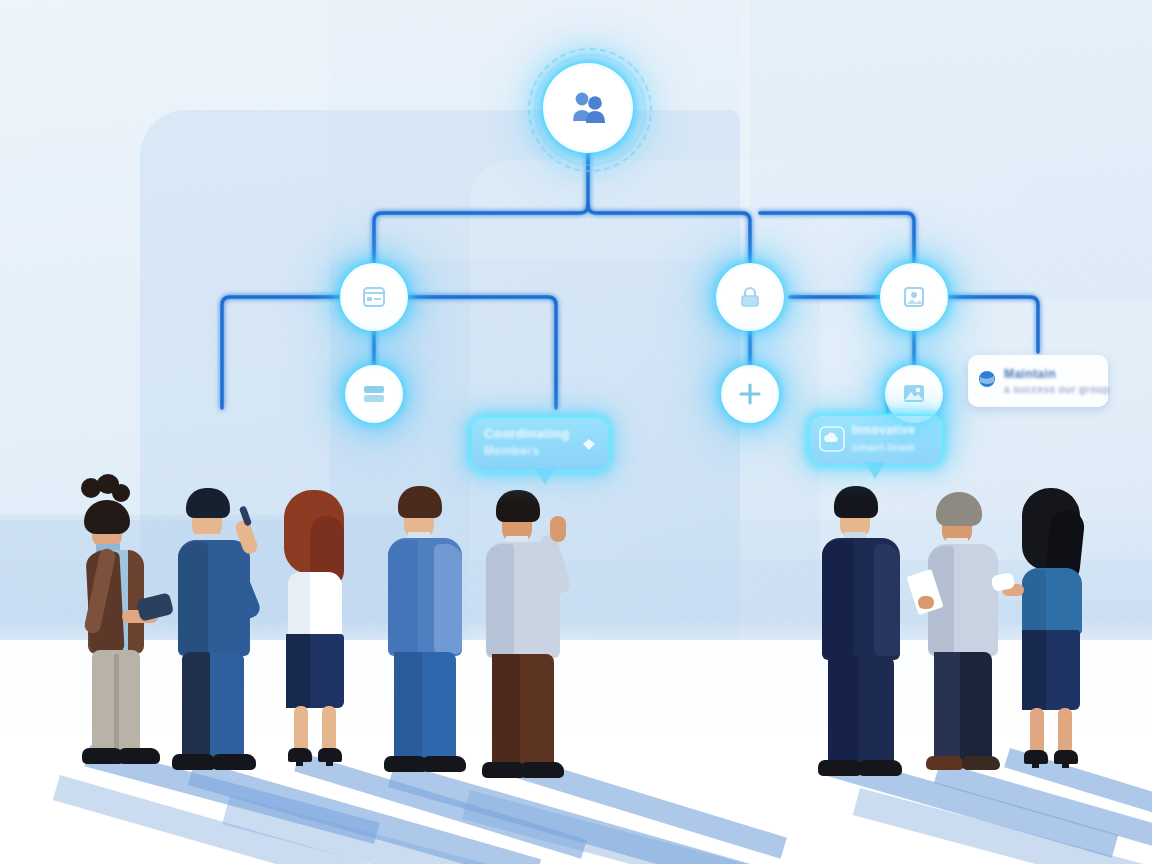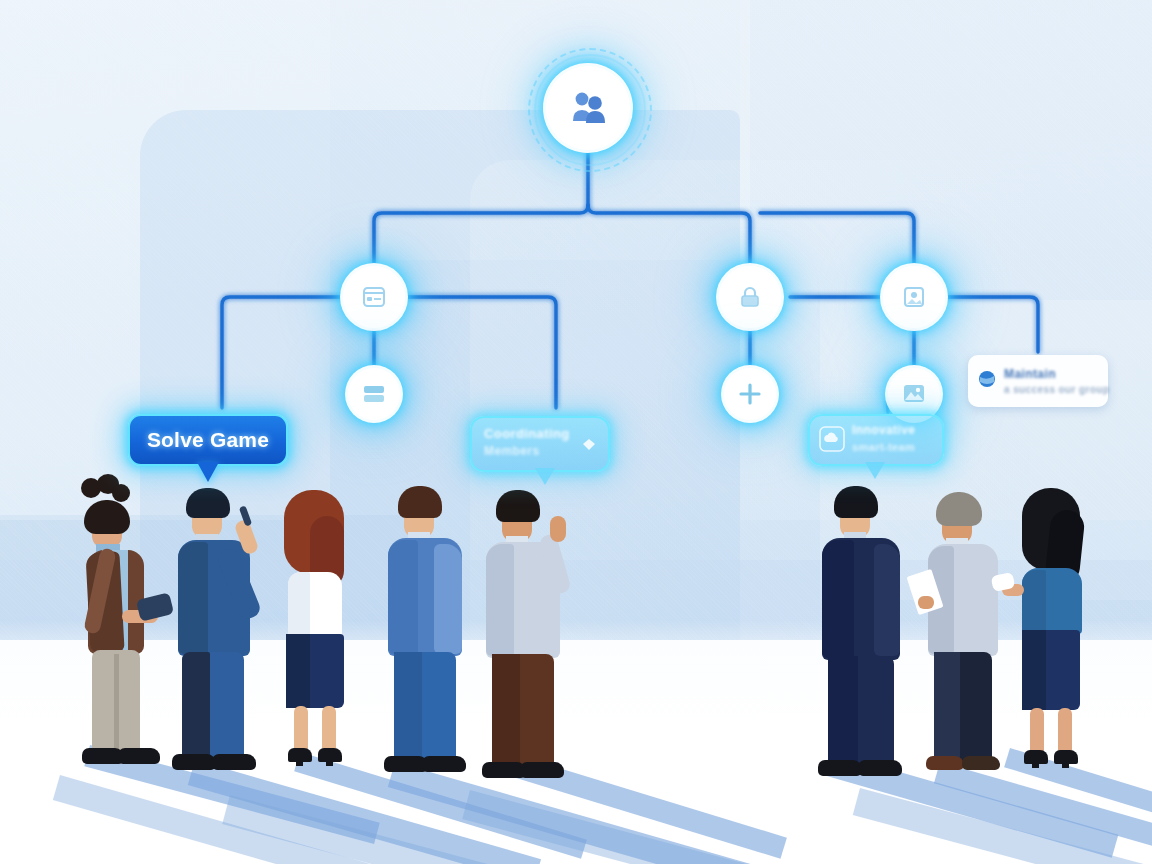--- a/index.html
+++ b/index.html
@@ -343,24 +343,20 @@
     <div class="pc" style="left:18px;top:154px;width:58px;height:80px;background:#1e3263;border-radius:4px 4px 6px 6px;"></div>
     <div class="pc" style="left:18px;top:154px;width:24px;height:80px;background:#18294f;"></div>
     <div class="pc" style="left:26px;top:232px;width:14px;height:48px;background:#e0a882;border-radius:6px;"></div>
     <div class="pc" style="left:54px;top:232px;width:14px;height:48px;background:#e0a882;border-radius:6px;"></div>
     <div class="pc" style="left:20px;top:274px;width:24px;height:14px;background:#14161c;border-radius:6px 8px 2px 2px;"></div>
     <div class="pc" style="left:28px;top:280px;width:7px;height:12px;background:#14161c;"></div>
     <div class="pc" style="left:50px;top:274px;width:24px;height:14px;background:#14161c;border-radius:6px 8px 2px 2px;"></div>
     <div class="pc" style="left:58px;top:280px;width:7px;height:12px;background:#14161c;"></div>
   </div>
 
-  <div class="badge-solve">
-    <span>Solve Game</span>
-    <div class="tail"></div>
-  </div>
 
   <div class="tip tip-glass" style="left:470px;top:416px;width:136px;height:52px;">
     <div style="position:absolute;left:12px;top:8px;">
       <div class="blurtxt" style="font-size:13px;">Coordinating</div>
       <div class="blurtxt dim" style="font-size:12px;margin-top:3px;">Members</div>
     </div>
     <span style="position:absolute;right:12px;top:19px;">
       <svg width="14" height="13" viewBox="0 0 14 13">
           <path d="M7 1 L13 6 L7 12 L1 6 Z" fill="rgba(255,255,255,.85)"></path>
         </svg>

